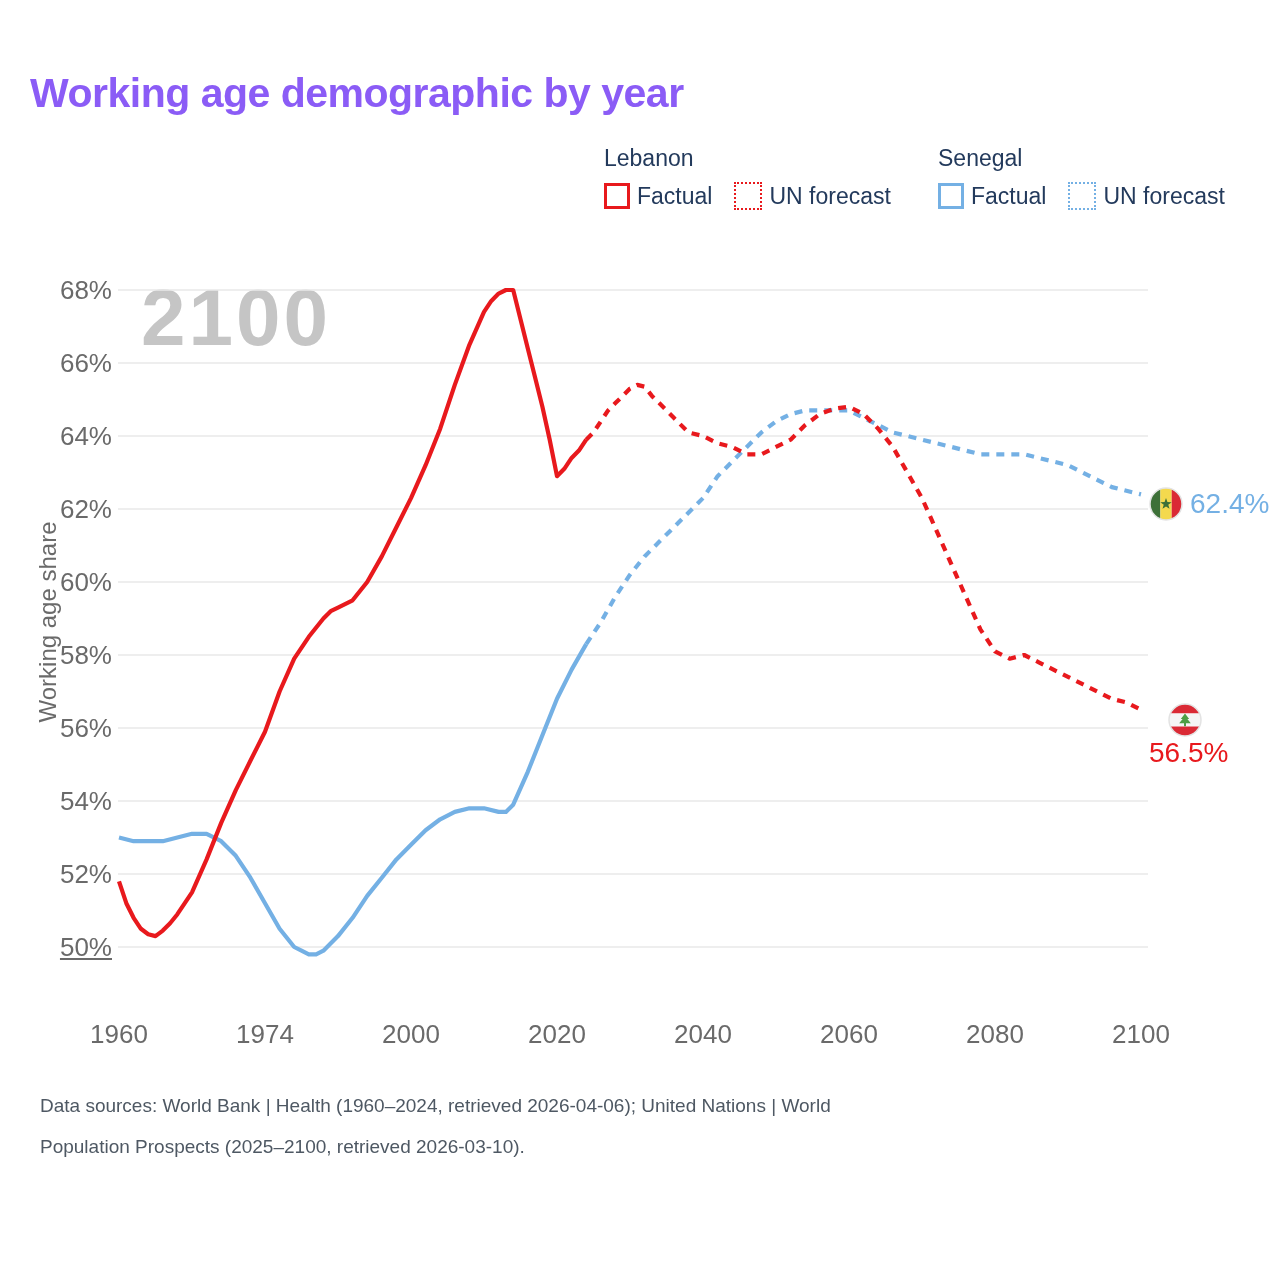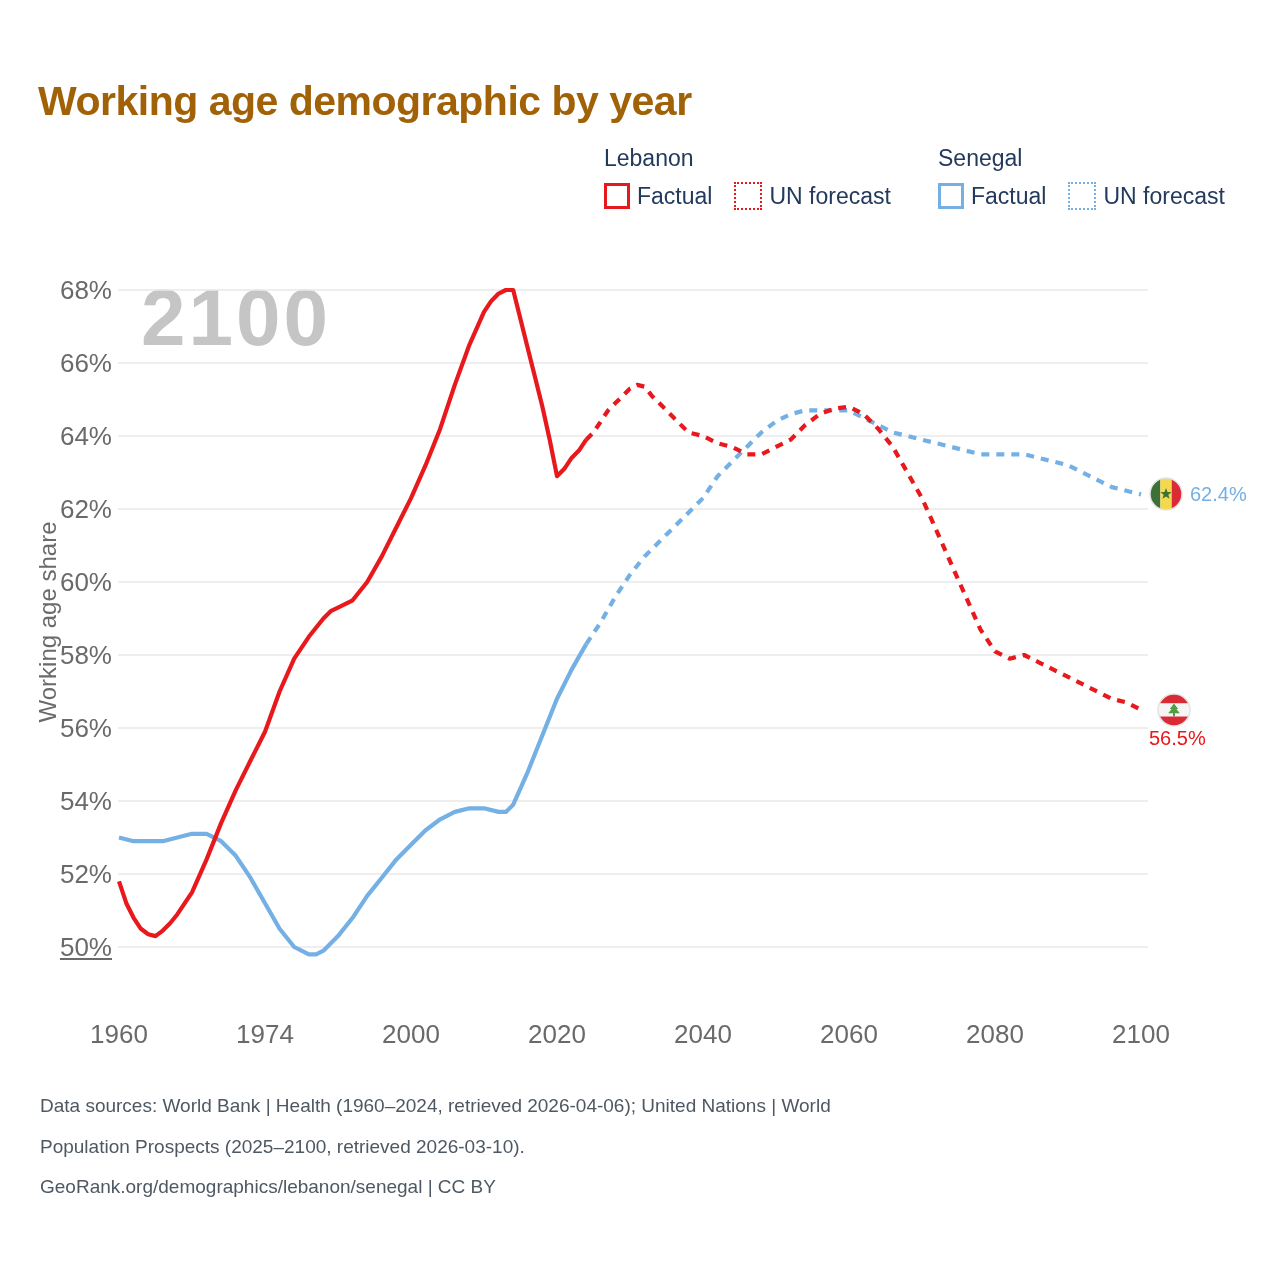--- a/index.html
+++ b/index.html
@@ -1,22 +1,22 @@
 <!DOCTYPE html>
 <html><head>
 <meta charset="utf-8">
 <style>
   html,body{margin:0;padding:0;}
   body{
     width:1280px;height:1280px;position:relative;background:#ffffff;
     font-family:"Liberation Sans", sans-serif;overflow:hidden;
   }
   .page-title{
-    position:absolute;left:30px;top:70px;margin:8px;
-    font-size:41px;font-weight:bold;letter-spacing:-0.5px;color:#a16207;
+    position:absolute;left:30px;top:70px;margin:0;
+    font-size:41px;font-weight:bold;letter-spacing:-0.5px;color:#8b5cf6;
   }
   
   .legend-group{position:absolute;top:144px;}
   .legend-group.g0{left:604px;}
   .legend-group.g1{left:938px;}
   .lg-title{font-size:23px;color:#233a5c;line-height:28px;}
   .lg-items{display:flex;align-items:center;margin-top:10px;height:28px;}
   .sw{display:inline-block;width:20px;height:20px;box-sizing:content-box;margin-right:7px;background:#fff;}
   .sw-solid{border:3px solid;}
   .sw-dot{border:2px dotted;padding:2px;}
@@ -37,21 +37,22 @@
     position:absolute;top:1020px;width:120px;text-align:center;z-index:3;
     font-size:26px;color:#6a6a6a;line-height:28px;
   }
   .y-axis-title{
     position:absolute;left:-73px;top:609px;width:240px;height:26px;z-index:3;
     transform:rotate(-90deg);text-align:center;
     font-size:24px;color:#6a6a6a;
   }
   .end-label{
     position:absolute;left:1149px;z-index:4;display:flex;align-items:center;height:34px;
-    font-size:20px;
+    font-size:28px;
+    margin-top:10px;
   }
   .end-label .flag{width:34px;height:34px;margin-right:7px;flex:0 0 auto;}
   .end-label.senegal{top:477px;color:#74b0e4;}
   .end-label.lebanon{top:693px;color:#e8191d;flex-direction:column;}
   
   .footer{
     position:absolute;left:40px;top:1086px;z-index:3;
     font-size:19px;line-height:40.5px;color:#4e5863;
   }
 </style>
@@ -156,14 +157,13 @@
       <path d="M17 10.5 L21.2 16 L19.4 16 L22.8 20.3 L18 20.3 L18 23.3 L16 23.3 L16 20.3 L11.2 20.3 L14.6 16 L12.8 16 Z" fill="#4f9e45"></path>
     </g>
     <circle cx="17" cy="17" r="16" fill="none" stroke="#e3e3e3" stroke-width="1.5"></circle>
   </svg>
   <span>56.5%</span>
 </div>
 
 <div class="footer">
   <div>Data sources: World Bank | Health (1960–2024, retrieved 2026-04-06); United Nations | World</div>
   <div>Population Prospects (2025–2100, retrieved 2026-03-10).</div>
-  <div>GeoRank.org/demographics/lebanon/senegal | CC BY</div>
 </div>
 
 </body></html>

